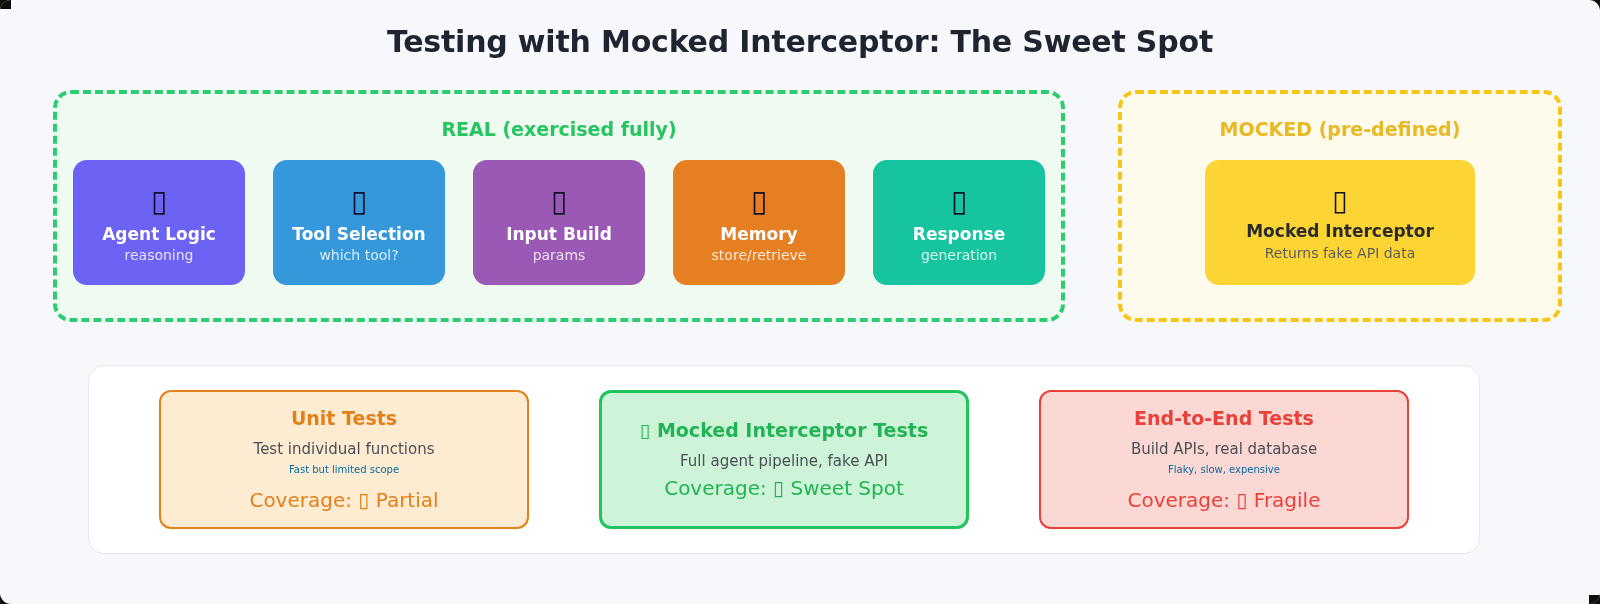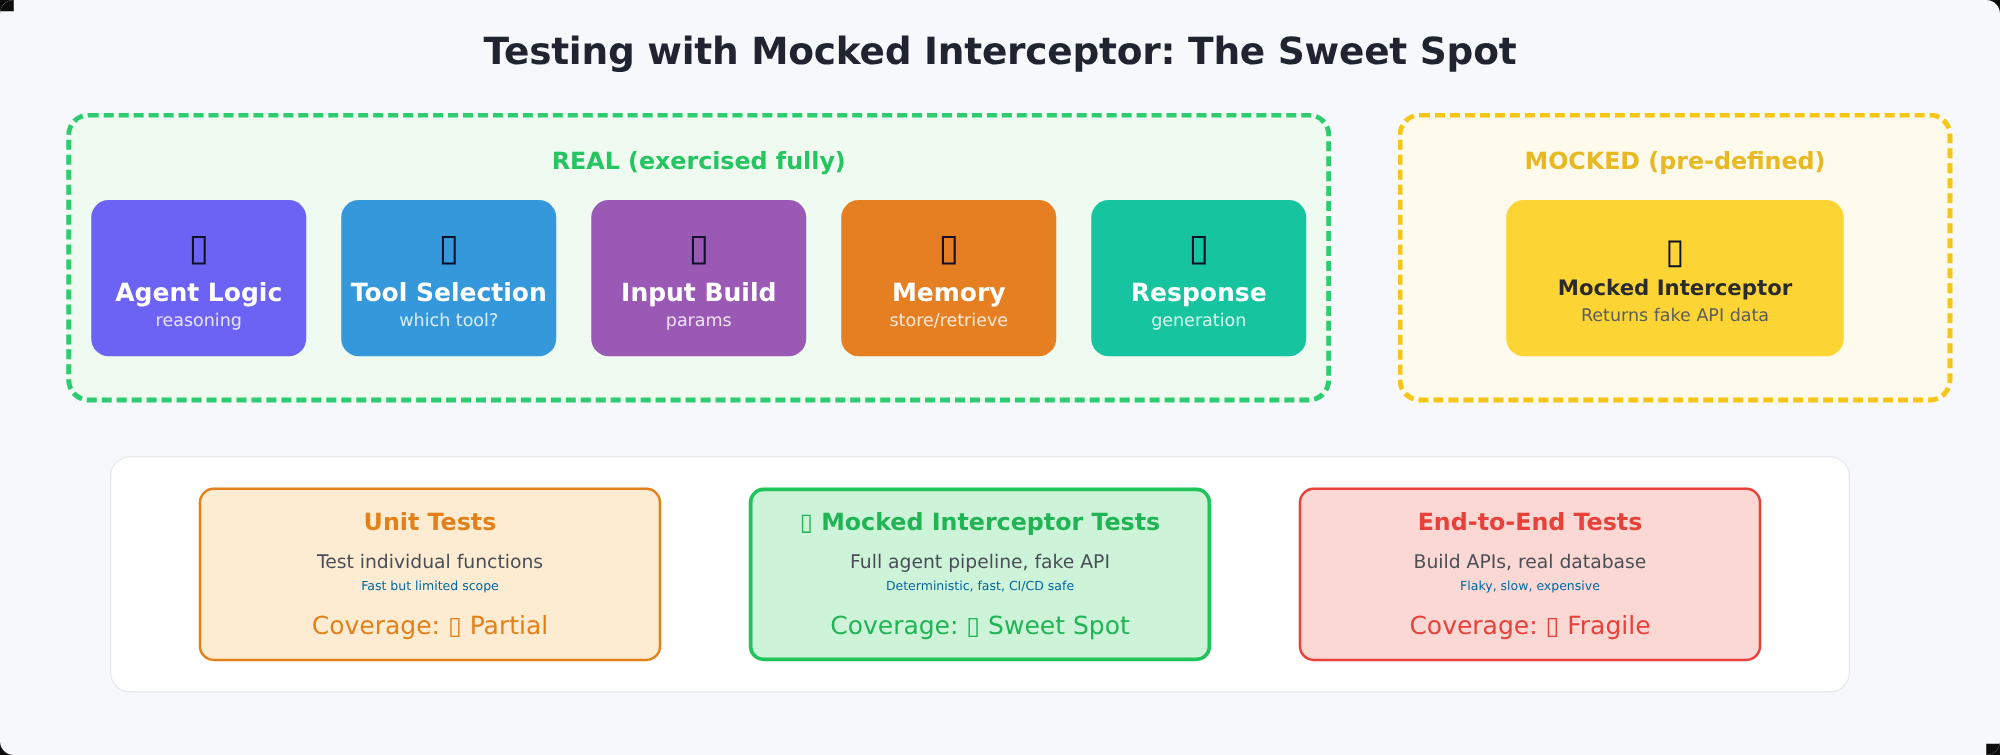--- a/index.html
+++ b/index.html
@@ -93,21 +93,21 @@
   }
   .pbox .icon {
     font-size: 30px;
     line-height: 34px;
     color: #10102a;
     height: 36px;
     display: block;
     font-family: "DejaVu Sans", sans-serif;
   }
   .pbox .name {
-    font-size: 20px;
+    font-size: 17px;
     font-weight: bold;
     color: #ffffff;
     margin-top: 4px;
     text-align: left;
     white-space: nowrap;
   }
   .pbox .sub {
     font-size: 14px;
     color: rgba(255,255,255,0.82);
     margin-top: 3px;
@@ -293,21 +293,20 @@
         <span>Partial</span>
       </div>
     </div>
 
     <div class="tcard card-mock">
       <div class="t-title">
         <span>▯</span>
         <span>Mocked Interceptor Tests</span>
       </div>
       <div class="t-line1">Full agent pipeline, fake API</div>
-      <div class="t-line2">Deterministic, fast, CI/CD safe</div>
       <div class="t-cov">
         <span>Coverage:</span>
         <span>▯</span>
         <span>Sweet Spot</span>
       </div>
     </div>
 
     <div class="tcard card-e2e">
       <div class="t-title">End-to-End Tests</div>
       <div class="t-line1">Build APIs, real database</div>

